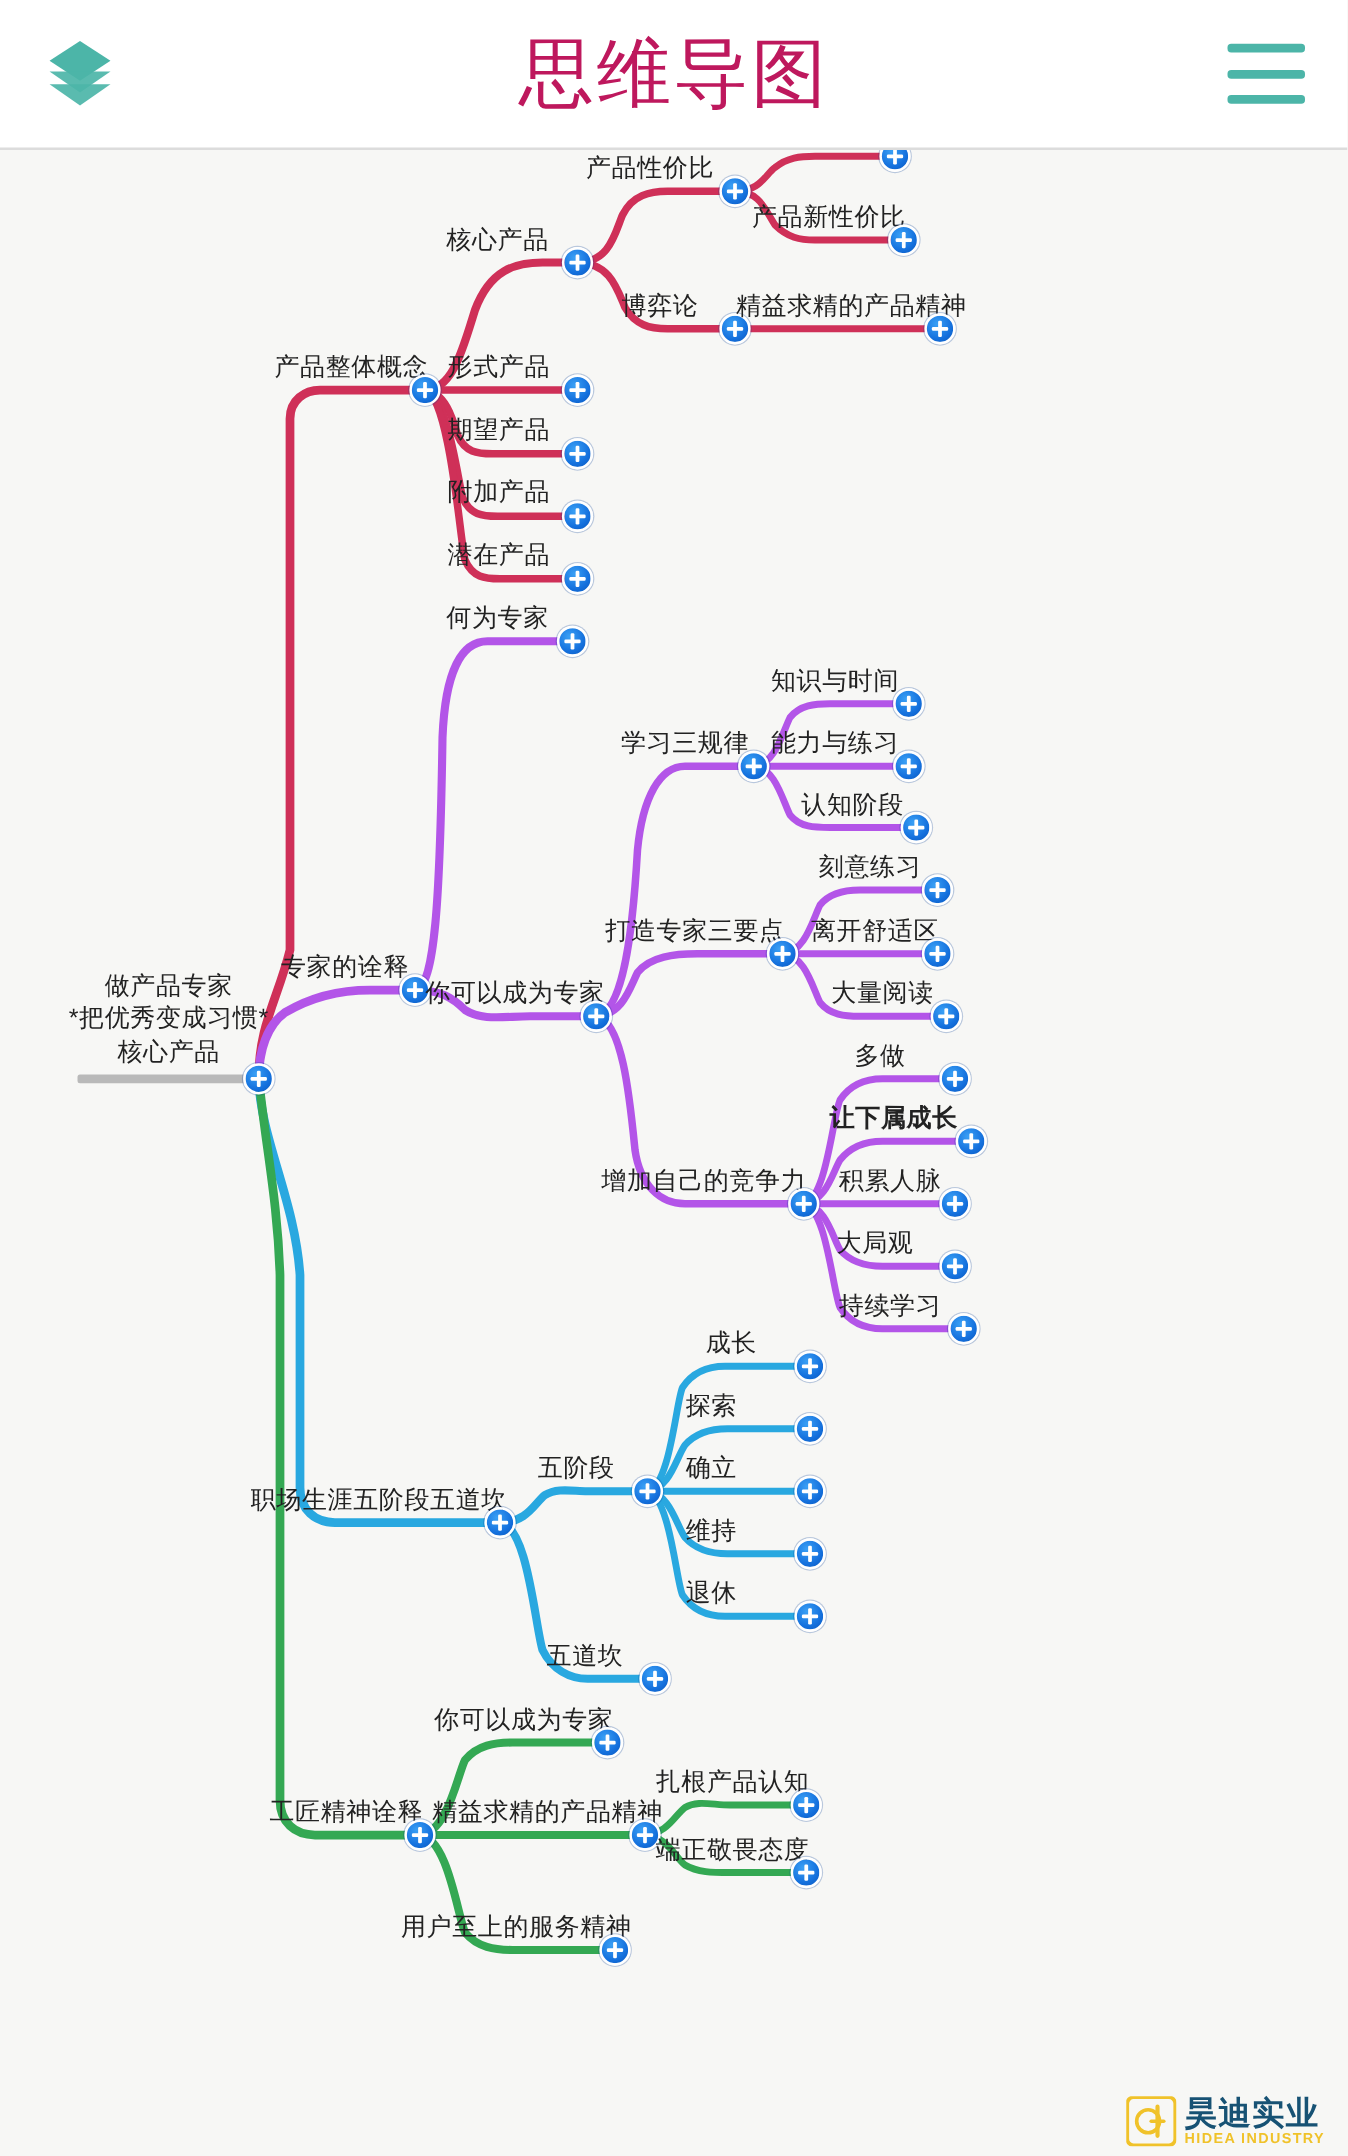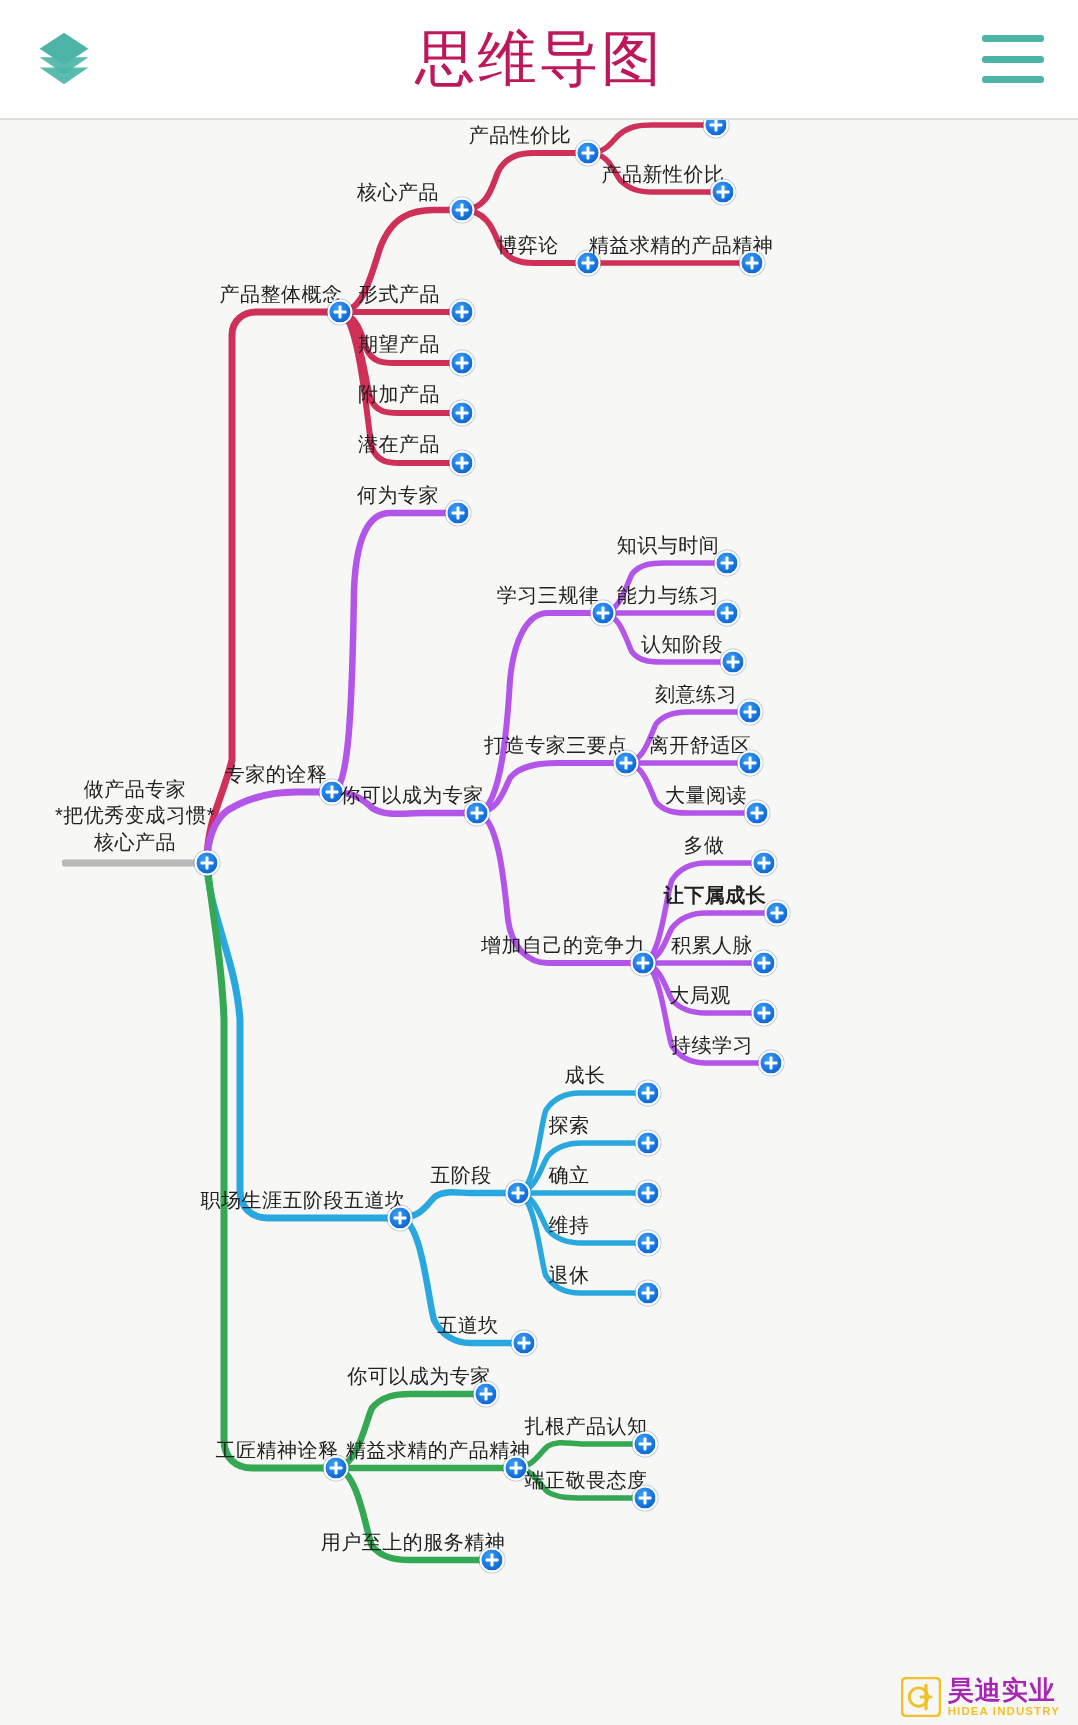--- a/index.html
+++ b/index.html
@@ -77,21 +77,21 @@
 
   
   .watermark {
     position:absolute;
     right: 18px; bottom: 8px;
     display:flex; align-items:center; gap: 7px;
     opacity: 0.95;
   }
   .wm-mark { width: 40px; height: 40px; }
   .wm-text { display:flex; flex-direction:column; line-height:1; }
-  .wm-cn { font-size: 26px; font-weight: bold; color:#a21caf; letter-spacing: 1px; }
+  .wm-cn { font-size: 26px; font-weight: bold; color:#0c4a6e; letter-spacing: 1px; }
   .wm-en { font-size: 11.5px; font-weight: bold; color:#f0c020; letter-spacing: 1.1px; margin-top: 3px; }
 </style>
 </head>
 <body>
 
 <div id="app">
 
   <div class="header">
     <div>
       <svg class="layers-icon" viewBox="0 0 64 64">

